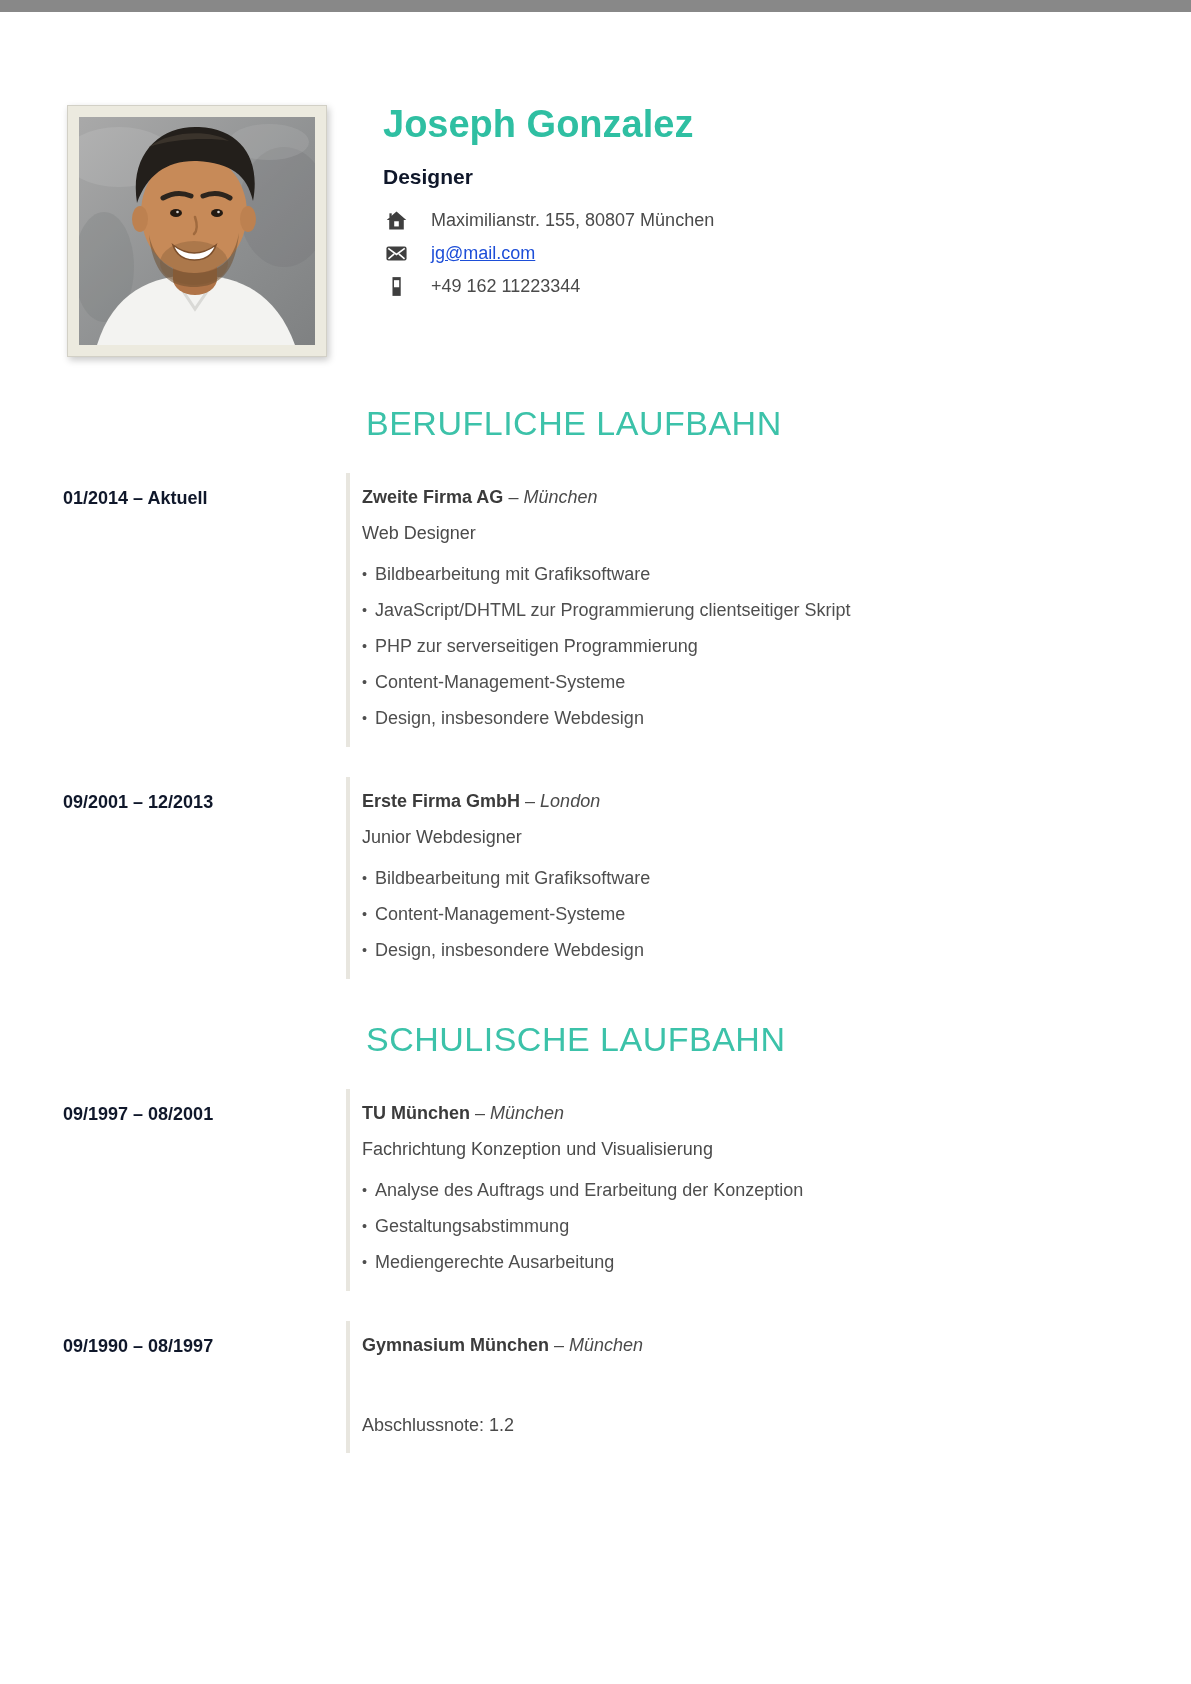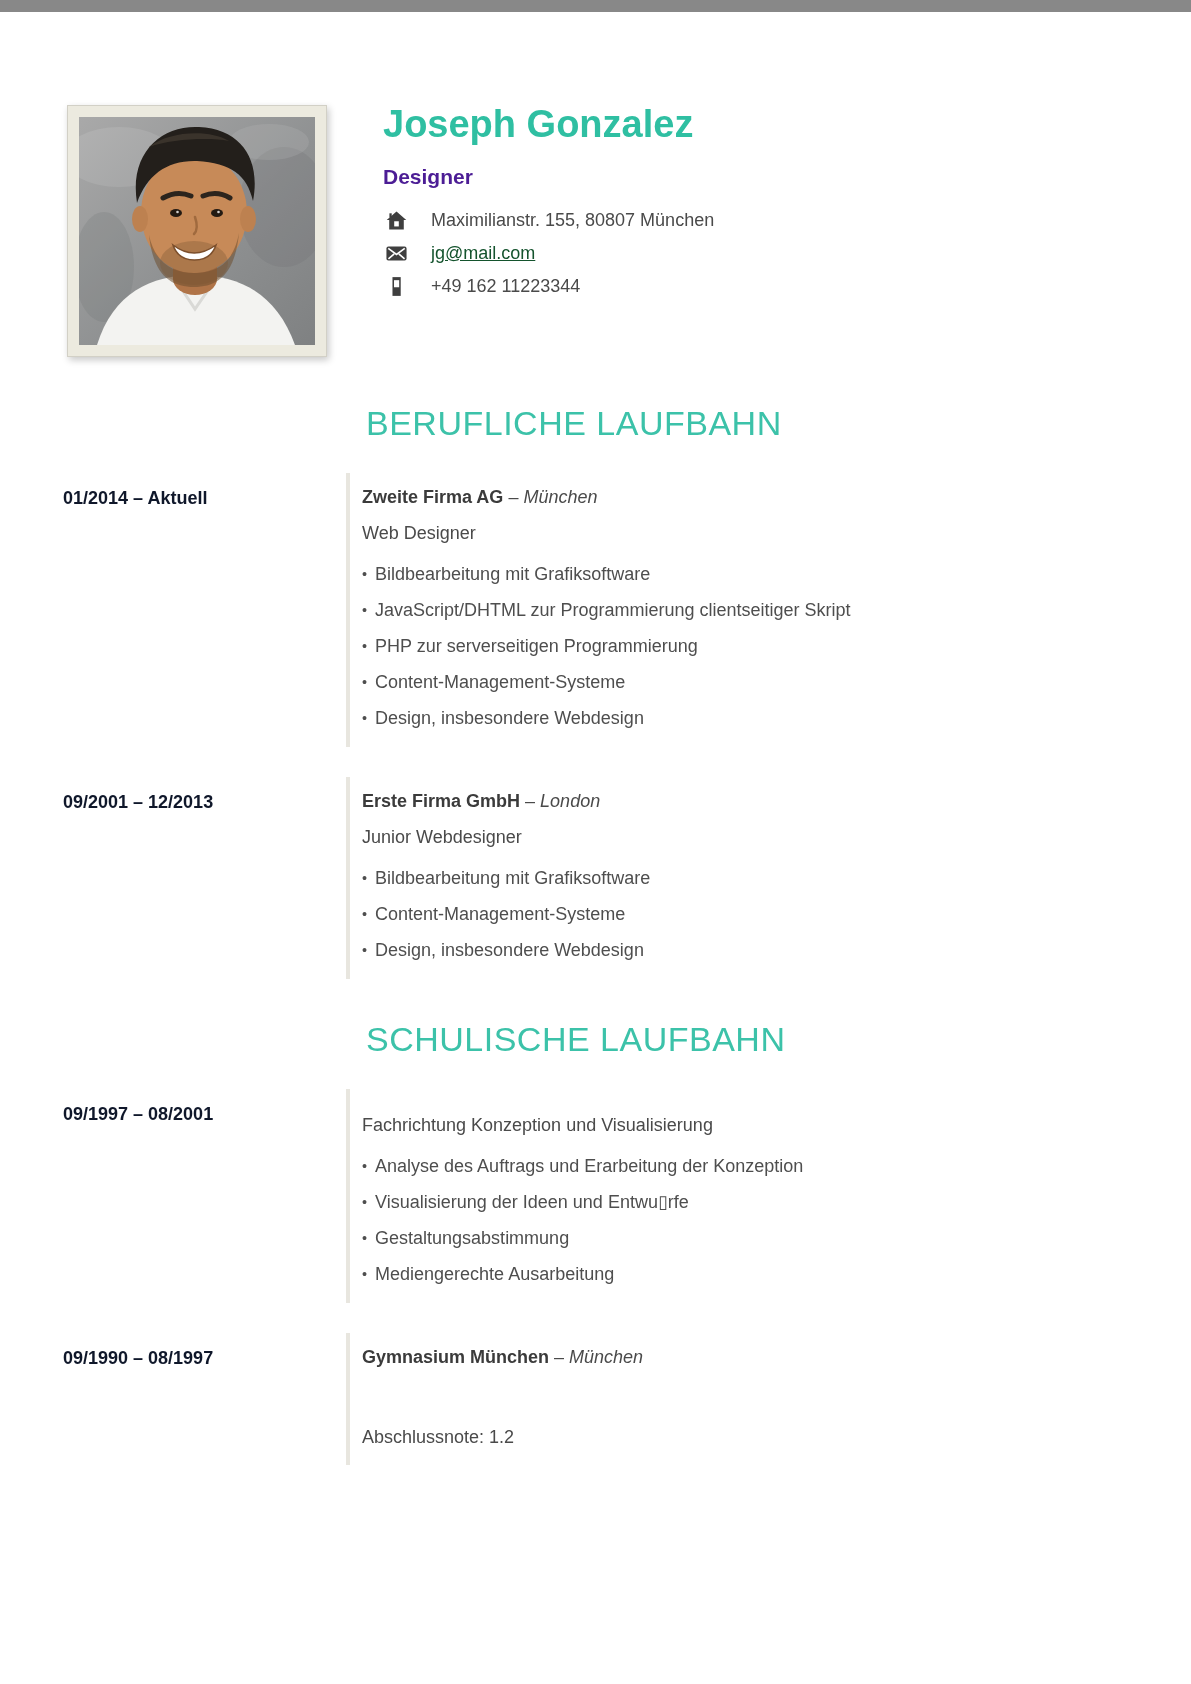--- a/index.html
+++ b/index.html
@@ -32,27 +32,27 @@
     font-size: 38px;
     line-height: 40px;
     font-weight: 700;
     color: #2fbfa2;
   }
   .job-title {
     margin: 20px 0 0;
     font-size: 21px;
     line-height: 26px;
     font-weight: 700;
-    color: #4c1d95;
+    color: #0f172a;
   }
   ul.contact { margin: 14px 0 0; padding: 0; list-style: none; }
   ul.contact li { display: flex; align-items: center; height: 33px; }
   .cicon { width: 26px; display: flex; justify-content: center; align-items: center; }
   .ctext { margin-left: 22px; font-size: 18px; color: #4a4a4a; }
-  a.ctext { color: #14532d; text-decoration: underline; }
+  a.ctext { color: #1d4ed8; text-decoration: underline; }
 
   
   .section-heading {
     margin: 100px 0 30px 366px;
     font-size: 34px;
     line-height: 40px;
     font-weight: 300;
     letter-spacing: 0.5px;
     color: #3cc2a9;
   }
@@ -210,24 +210,28 @@
       </div>
     </div>
   </div>
 
   <div class="section">
     <h3 class="section-heading">SCHULISCHE LAUFBAHN</h3>
 
     <div class="entry">
       <div class="entry-date">09/1997 – 08/2001</div>
       <div class="entry-body">
+        <div class="entry-title">
+          <span class="org">TU München</span>
+          <span class="sep">–</span>
+          <span class="loc">München</span>
+        </div>
         <div class="entry-subtitle">Fachrichtung Konzeption und Visualisierung</div>
         <ul class="entry-bullets">
           <li>Analyse des Auftrags und Erarbeitung der Konzeption</li>
-          <li>Visualisierung der Ideen und Entwu▯rfe</li>
           <li>Gestaltungsabstimmung</li>
           <li>Mediengerechte Ausarbeitung</li>
         </ul>
       </div>
     </div>
 
     <div class="entry">
       <div class="entry-date">09/1990 – 08/1997</div>
       <div class="entry-body">
         <div class="entry-title">

